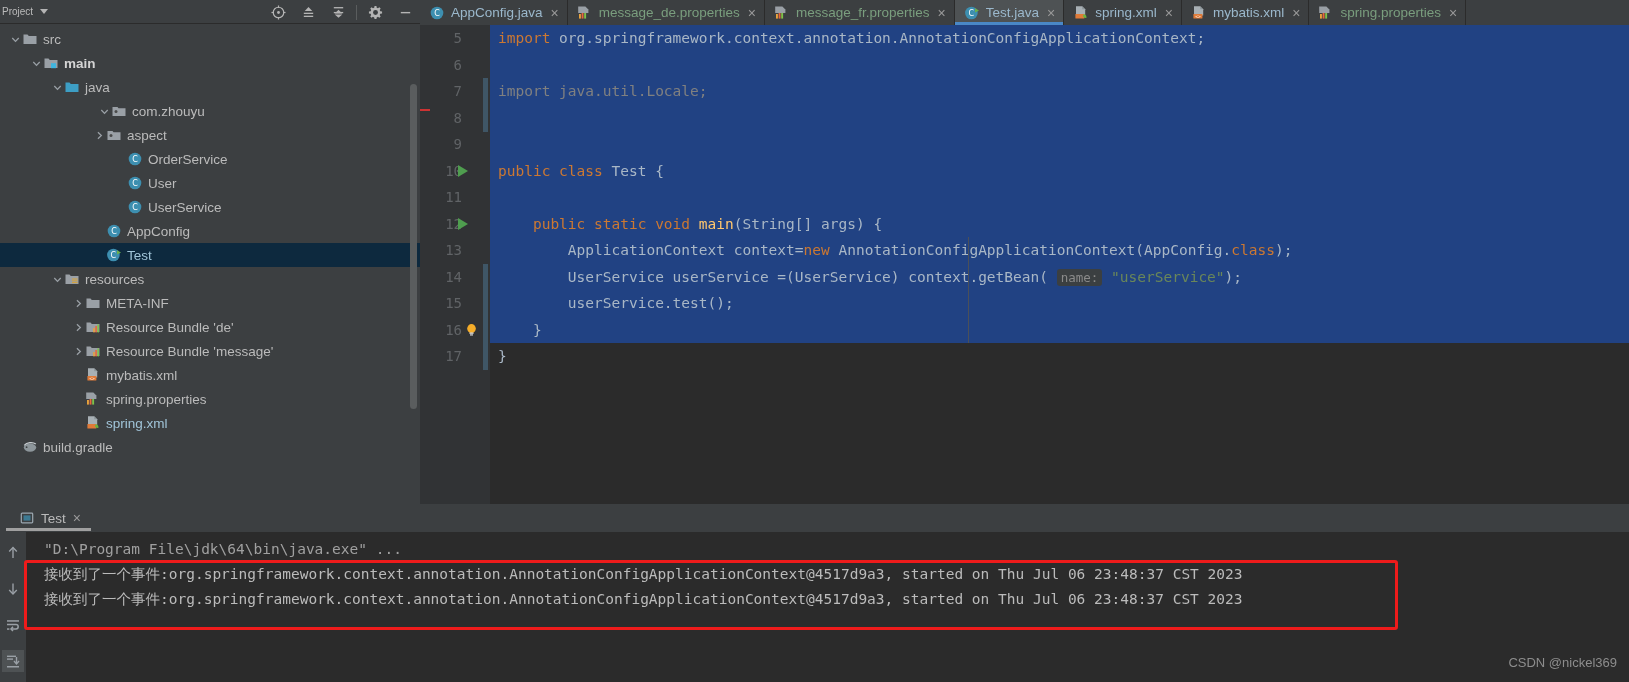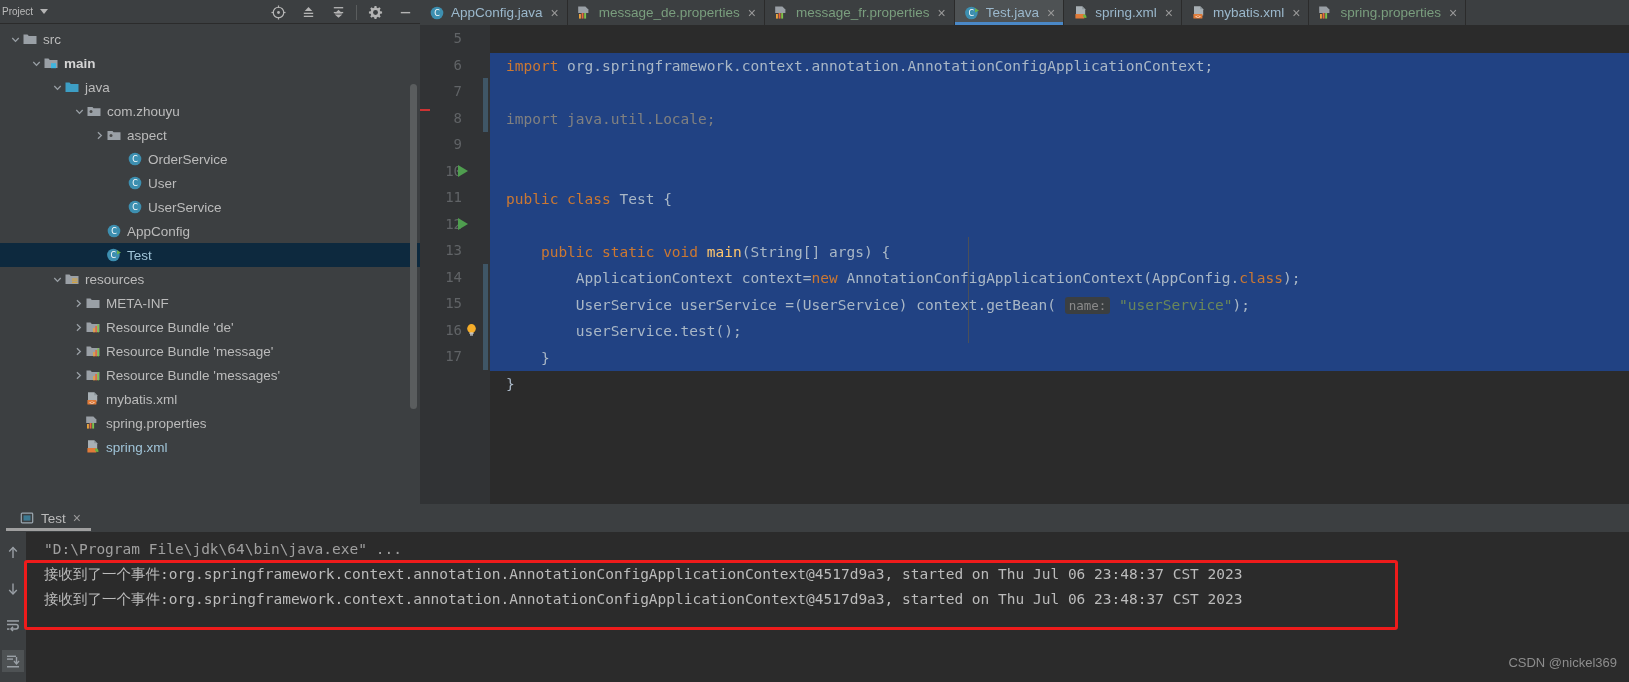--- a/index.html
+++ b/index.html
@@ -98,22 +98,21 @@
   }
   .cline {
     position: relative; height: 26.5px; line-height: 26.5px; white-space: pre;
   }
   .lnum {
     position: absolute; left: 0; width: 42px; text-align: right;
     color: #606366; font-family: "DejaVu Sans Mono", monospace; font-size: 14px;
   }
   .ctext {
     position: absolute; left: 70px; right: 0; height: 26.5px; color: #a9b7c6;
-    padding-left: 16px;
-    margin-top: 28px;
+    padding-left: 8px;
   }
   .cline.selected .ctext { background: #214283; }
   .run-mark {
     position: absolute; left: 38px; top: 7px; width: 0; height: 0;
     border-top: 6px solid transparent; border-bottom: 6px solid transparent;
     border-left: 10px solid #4f9e4f;
   }
   .kw { color: #cc7832; }
   .str { color: #6a8759; }
   .mth { color: #ffc66d; }
@@ -267,21 +266,21 @@
                 <path d="M2.5 4.3 L6 8 L9.5 4.3" stroke="#9aa0a6" stroke-width="1.4" fill="none"></path>
               </svg>
             </span>
             <span class="ticon">
               <svg class="svgicon" width="16" height="16" viewBox="0 0 16 16">
                 <path fill="#3d9ec4" d="M1.5 3.5h4l1.3 1.4h7.7v8H1.5z"></path>
               </svg>
             </span>
             <span class="tlabel">java</span>
           </div>
-          <div class="trow" style="padding-left: 72px;">
+          <div class="trow" style="padding-left: 97px;">
             <span class="twist">
               <svg class="svgicon" width="11" height="11" viewBox="0 0 12 12">
                 <path d="M2.5 4.3 L6 8 L9.5 4.3" stroke="#9aa0a6" stroke-width="1.4" fill="none"></path>
               </svg>
             </span>
             <span class="ticon">
               <svg class="svgicon" width="16" height="16" viewBox="0 0 16 16">
                 <path fill="#9aa0a6" d="M1.5 4h5l1 1.2h7V13H1.5z"></path>
                 <circle cx="5" cy="8.6" r="1.5" fill="#4a4a4a"></circle>
               </svg>
@@ -408,36 +407,20 @@
               <svg class="svgicon" width="16" height="16" viewBox="0 0 16 16">
                 <path fill="#9aa0a6" d="M1.5 3.5h4l1.3 1.4h7.7v8H1.5z"></path>
                 <rect x="8.2" y="9" width="1.6" height="4.4" fill="#e8a33d"></rect>
                 <rect x="10.3" y="7" width="1.6" height="6.4" fill="#e8663d"></rect>
                 <rect x="12.4" y="5.4" width="1.6" height="8" fill="#7fc24a"></rect>
               </svg>
             </span>
             <span class="tlabel">Resource Bundle 'message'</span>
           </div>
           <div class="trow" style="padding-left: 71px;">
-            <span class="twist">
-              <svg class="svgicon" width="11" height="11" viewBox="0 0 12 12">
-                <path d="M4.3 2.5 L8 6 L4.3 9.5" stroke="#9aa0a6" stroke-width="1.4" fill="none"></path>
-              </svg>
-            </span>
-            <span class="ticon">
-              <svg class="svgicon" width="16" height="16" viewBox="0 0 16 16">
-                <path fill="#9aa0a6" d="M1.5 3.5h4l1.3 1.4h7.7v8H1.5z"></path>
-                <rect x="8.2" y="9" width="1.6" height="4.4" fill="#e8a33d"></rect>
-                <rect x="10.3" y="7" width="1.6" height="6.4" fill="#e8663d"></rect>
-                <rect x="12.4" y="5.4" width="1.6" height="8" fill="#7fc24a"></rect>
-              </svg>
-            </span>
-            <span class="tlabel">Resource Bundle 'messages'</span>
-          </div>
-          <div class="trow" style="padding-left: 71px;">
             <span class="twist"></span>
             <span class="ticon">
               <svg class="svgicon" width="16" height="16" viewBox="0 0 16 16">
                 <path fill="#a8b0b5" d="M3 1.2h6.2l3 3v6.2H3z"></path>
                 <path fill="#8d969b" d="M9.2 1.2l3 3h-3z"></path>
                 <rect x="2.4" y="9" width="9" height="4.6" rx="0.6" fill="#e07b39"></rect>
                 <text x="6.9" y="12.6" font-size="4.6" font-family="DejaVu Sans Mono, monospace" fill="#ffffff" text-anchor="middle">&lt;&gt;</text>
               </svg>
             </span>
             <span class="tlabel">mybatis.xml</span>
@@ -458,20 +441,31 @@
             <span class="twist"></span>
             <span class="ticon">
               <svg class="svgicon" width="16" height="16" viewBox="0 0 16 16">
                 <path fill="#a8b0b5" d="M3 1.2h6.2l3 3v6.2H3z"></path>
                 <path fill="#8d969b" d="M9.2 1.2l3 3h-3z"></path>
                 <rect x="2.4" y="9" width="9" height="4.6" rx="0.6" fill="#e07b39"></rect>
                 <path d="M11.2 9.3c1.6.4 2.6 2 2.2 3.6-1.6.4-3.2-.6-3.6-2.2.4-.8 1-1.3 1.4-1.4z" fill="#6db33f"></path>
               </svg>
             </span>
             <span class="tlabel" style="color: rgb(160, 196, 216);">spring.xml</span>
+          </div>
+          <div class="trow" style="padding-left: 8px;">
+            <span class="twist"></span>
+            <span class="ticon">
+              <svg class="svgicon" width="16" height="16" viewBox="0 0 16 16">
+                <ellipse cx="8" cy="8.6" rx="6.2" ry="4.2" fill="#8d969b"></ellipse>
+                <path d="M2.2 6.4c2.6-3 8.4-3.8 11.6-1.4" stroke="#c7cdd1" stroke-width="1.3" fill="none"></path>
+                <circle cx="4.6" cy="8.2" r="0.9" fill="#3c3f41"></circle>
+              </svg>
+            </span>
+            <span class="tlabel">build.gradle</span>
           </div>
         </div>
       <div id="tree-scroll"></div>
     </div>
   </div>
 
   <div id="editor-area">
     <div id="tabbar">
         <div class="etab java">
           <span style="display: flex;">

